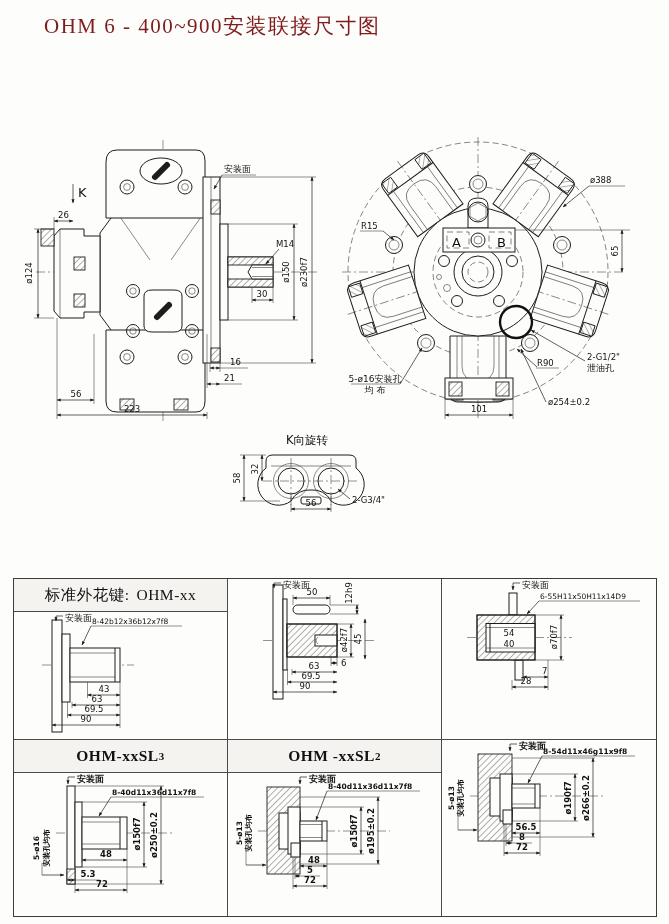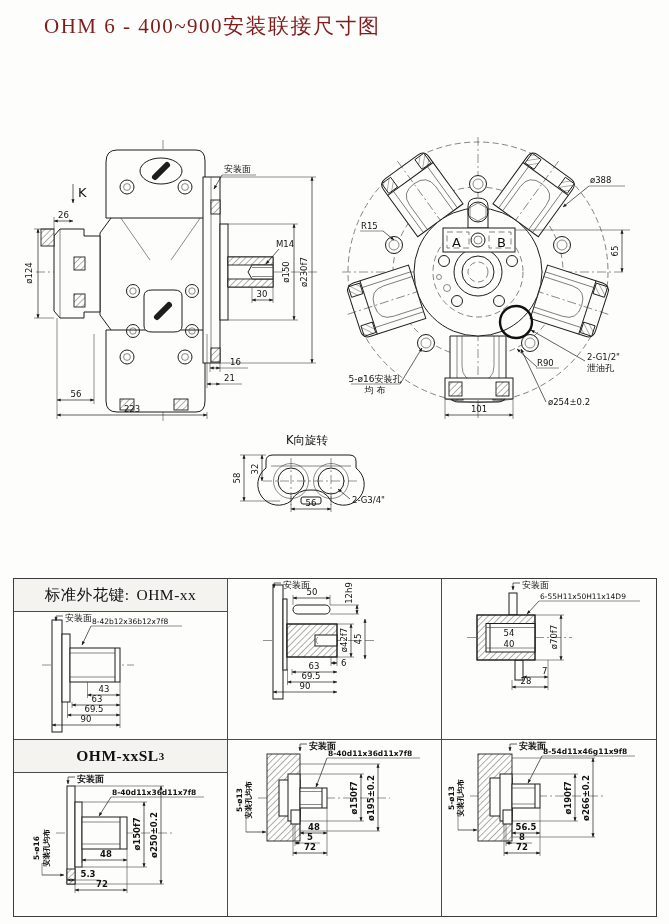--- a/index.html
+++ b/index.html
@@ -433,20 +433,24 @@
         <line class="dim" x1="130" y1="29" x2="130" y2="94" marker-start="url(#ar)" marker-end="url(#ar)"></line>
         <text class="d dc" x="126" y="61" transform="rotate(-90 126 61)">ø150f7</text>
         <line class="ext" x1="61" y1="13" x2="150" y2="13"></line>
         <line class="ext" x1="61" y1="111" x2="150" y2="111"></line>
         <line class="dim" x1="147" y1="13" x2="147" y2="111" marker-start="url(#ar)" marker-end="url(#ar)"></line>
         <text class="d dc" x="143" y="62" transform="rotate(-90 143 62)">ø250±0.2</text>
       </svg>
     </div>
 
     <div class="cell">
+      <div class="cellhead">
+        <span>OHM -xxSL</span>
+          <sub>2</sub>
+      </div>
       <svg width="212" height="143" viewBox="0 0 212 143">
         <line class="cl" x1="30" y1="58" x2="162" y2="58"></line>
         <rect class="hat" x="39" y="14" width="33" height="87"></rect>
         <rect class="wh" x="51" y="40" width="21" height="36"></rect>
         <rect class="wh" x="60" y="34" width="12" height="47"></rect>
         <rect class="wh" x="63" y="70" width="9" height="14"></rect>
         <rect class="wh" x="72" y="48" width="27" height="20"></rect>
         <line class="ln" x1="94" y1="48" x2="94" y2="68"></line>
         <line class="lnt" x1="72" y1="51.5" x2="94" y2="51.5"></line>
         <line class="lnt" x1="72" y1="64.5" x2="94" y2="64.5"></line>

